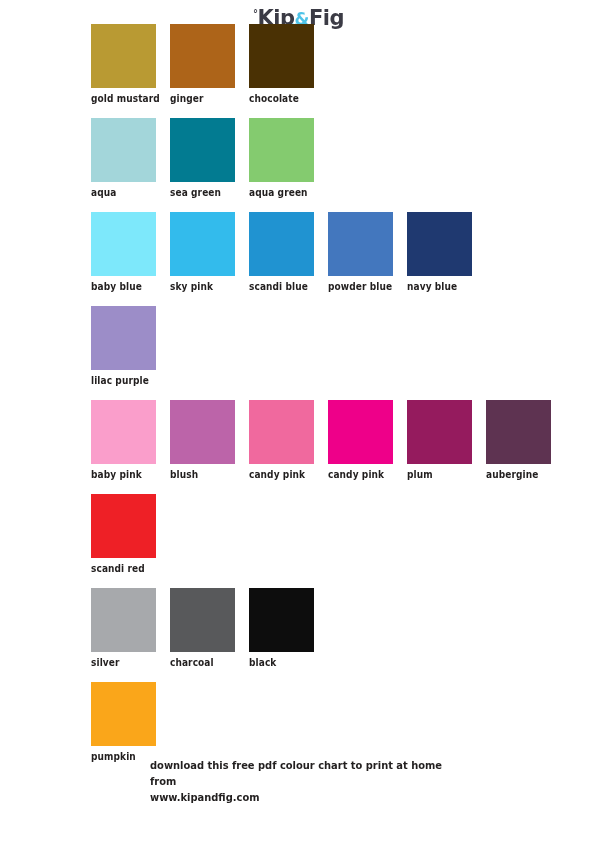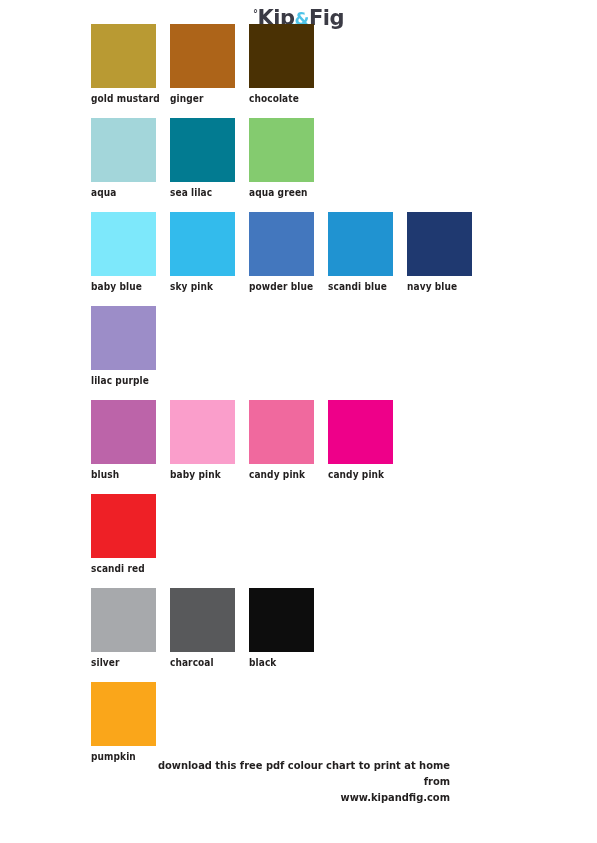--- a/index.html
+++ b/index.html
@@ -97,21 +97,21 @@
     white-space: nowrap;
     line-height: 12px;
   }
 
   
   #footer {
     position: absolute;
     left: 150px;
     top: 758px;
     width: 300px;
-    text-align: right;
+    text-align: left;
     font-family: "DejaVu Sans Condensed", "Liberation Sans Narrow", "Liberation Sans", sans-serif;
     font-size: 11px;
     font-weight: 600;
     color: #221f1f;
     line-height: 16px;
   }
   #footer span { display: block; }
 </style>
 </head>
 <body>
@@ -138,71 +138,79 @@
         <span class="swatch-label">chocolate</span>
       </div>
     </div>
     <div class="swatch-row">
       <div class="swatch-cell">
         <span class="swatch-box" style="background-color: rgb(163, 214, 218);"></span>
         <span class="swatch-label">aqua</span>
       </div>
       <div class="swatch-cell">
         <span class="swatch-box" style="background-color: rgb(2, 123, 145);"></span>
-        <span class="swatch-label">sea lilac</span>
+        <span class="swatch-label">sea green</span>
       </div>
       <div class="swatch-cell">
         <span class="swatch-box" style="background-color: rgb(132, 203, 111);"></span>
         <span class="swatch-label">aqua green</span>
       </div>
     </div>
     <div class="swatch-row">
       <div class="swatch-cell">
         <span class="swatch-box" style="background-color: rgb(125, 232, 251);"></span>
         <span class="swatch-label">baby blue</span>
       </div>
       <div class="swatch-cell">
         <span class="swatch-box" style="background-color: rgb(51, 187, 236);"></span>
         <span class="swatch-label">sky pink</span>
       </div>
       <div class="swatch-cell">
+        <span class="swatch-box" style="background-color: rgb(32, 147, 209);"></span>
+        <span class="swatch-label">scandi blue</span>
+      </div>
+      <div class="swatch-cell">
         <span class="swatch-box" style="background-color: rgb(67, 119, 190);"></span>
         <span class="swatch-label">powder blue</span>
       </div>
       <div class="swatch-cell">
-        <span class="swatch-box" style="background-color: rgb(32, 147, 209);"></span>
-        <span class="swatch-label">scandi blue</span>
-      </div>
-      <div class="swatch-cell">
         <span class="swatch-box" style="background-color: rgb(31, 57, 112);"></span>
         <span class="swatch-label">navy blue</span>
       </div>
     </div>
     <div class="swatch-row">
       <div class="swatch-cell">
         <span class="swatch-box" style="background-color: rgb(156, 141, 200);"></span>
         <span class="swatch-label">lilac purple</span>
       </div>
     </div>
     <div class="swatch-row">
       <div class="swatch-cell">
+        <span class="swatch-box" style="background-color: rgb(250, 158, 203);"></span>
+        <span class="swatch-label">baby pink</span>
+      </div>
+      <div class="swatch-cell">
         <span class="swatch-box" style="background-color: rgb(188, 100, 169);"></span>
         <span class="swatch-label">blush</span>
       </div>
       <div class="swatch-cell">
-        <span class="swatch-box" style="background-color: rgb(250, 158, 203);"></span>
-        <span class="swatch-label">baby pink</span>
-      </div>
-      <div class="swatch-cell">
         <span class="swatch-box" style="background-color: rgb(240, 105, 158);"></span>
         <span class="swatch-label">candy pink</span>
       </div>
       <div class="swatch-cell">
         <span class="swatch-box" style="background-color: rgb(238, 0, 137);"></span>
         <span class="swatch-label">candy pink</span>
+      </div>
+      <div class="swatch-cell">
+        <span class="swatch-box" style="background-color: rgb(149, 27, 94);"></span>
+        <span class="swatch-label">plum</span>
+      </div>
+      <div class="swatch-cell">
+        <span class="swatch-box" style="background-color: rgb(94, 51, 81);"></span>
+        <span class="swatch-label">aubergine</span>
       </div>
     </div>
     <div class="swatch-row">
       <div class="swatch-cell">
         <span class="swatch-box" style="background-color: rgb(238, 32, 38);"></span>
         <span class="swatch-label">scandi red</span>
       </div>
     </div>
     <div class="swatch-row">
       <div class="swatch-cell">

